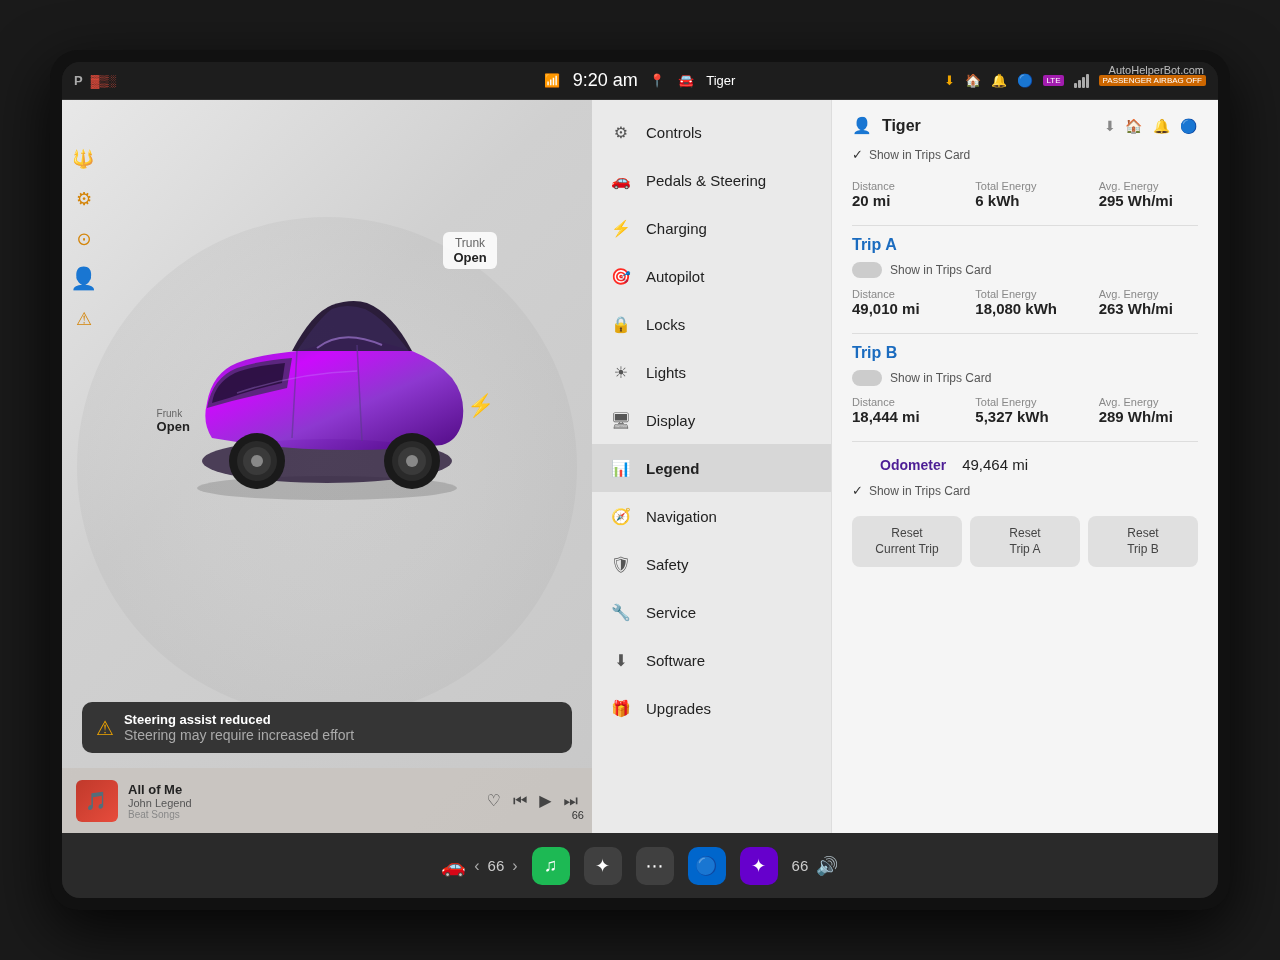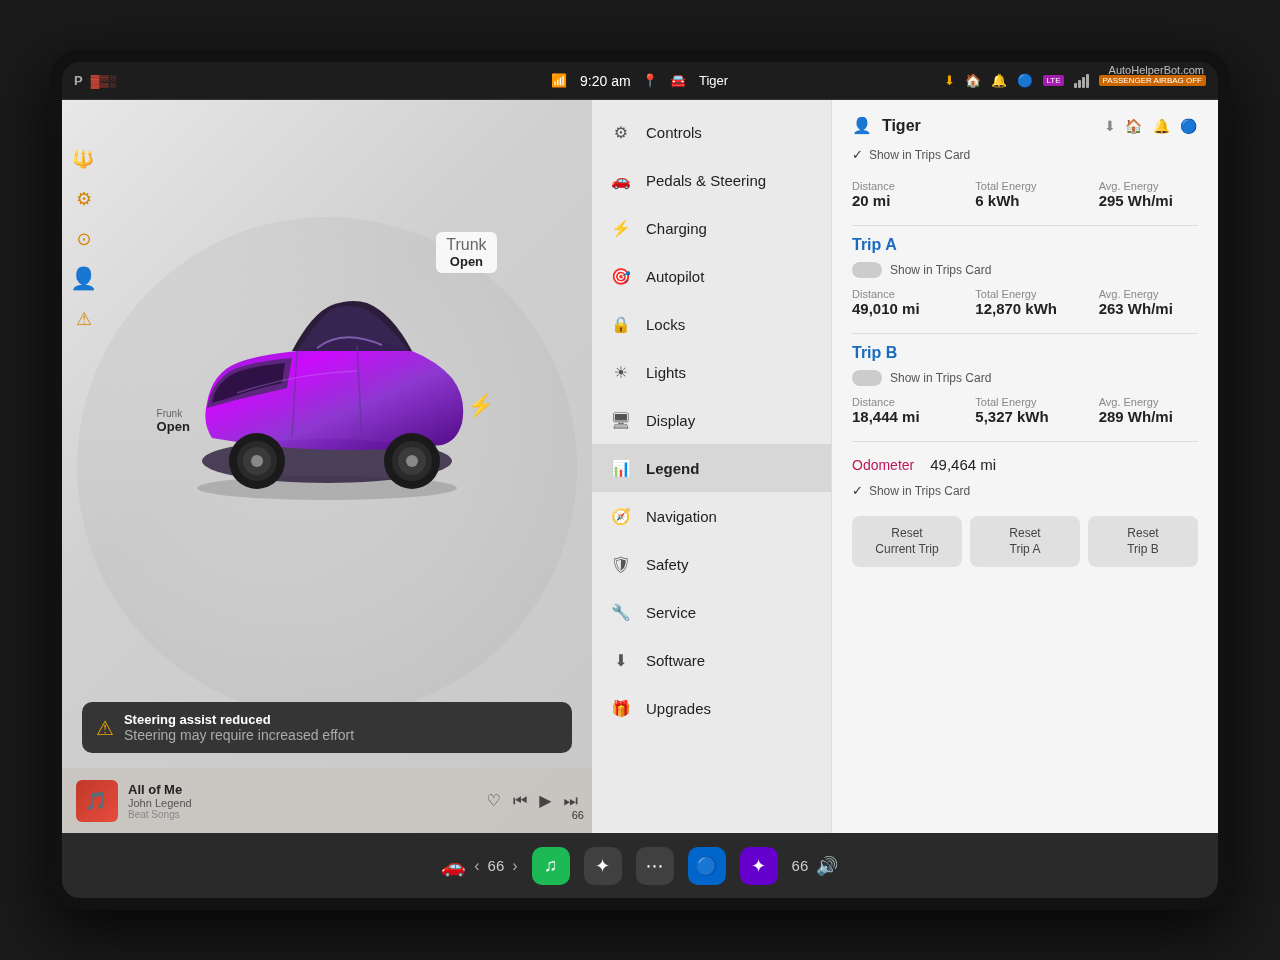--- a/index.html
+++ b/index.html
@@ -52,21 +52,21 @@
     .status-center {
       position: absolute;
       left: 50%;
       transform: translateX(-50%);
       display: flex;
       align-items: center;
       gap: 12px;
     }
     .status-time {
       color: #fff;
-      font-size: 14px;
+      font-size: 18px;
       font-weight: 500;
     }
     .status-right {
       display: flex;
       align-items: center;
       gap: 10px;
       z-index: 1;
     }
     .status-right-name {
       color: #fff;
@@ -124,21 +124,21 @@
       top: 18%;
       right: 18%;
       background: rgba(255,255,255,0.85);
       border-radius: 6px;
       padding: 4px 10px;
       font-size: 12px;
       color: #333;
       text-align: center;
     }
     .trunk-label .label-title {
-      font-size: 16px;
+      font-size: 12px;
       color: #666;
     }
     .trunk-label .label-value {
       font-size: 13px;
       font-weight: 600;
       color: #222;
     }
     .frunk-label {
       position: absolute;
       top: 42%;
@@ -398,22 +398,23 @@
       color: #555;
     }
     .odometer-row {
       display: flex;
       align-items: baseline;
       gap: 16px;
       margin: 14px 0 6px;
     }
     .odometer-label {
       font-size: 14px;
-      color: #be185d;
-      font-weight: 400;
+      color: #4c1d95;
+      font-weight: 700;
+      margin-left: 28px;
     }
     .odometer-value {
       font-size: 15px;
       font-weight: 400;
       color: #222;
     }
     .reset-buttons {
       display: grid;
       grid-template-columns: 1fr 1fr 1fr;
       gap: 8px;
@@ -697,21 +698,21 @@
           <div class="toggle-switch"></div>
           <span class="toggle-label">Show in Trips Card</span>
         </div>
         <div class="stats-row">
           <div class="stat-item">
             <div class="stat-label">Distance</div>
             <div class="stat-value">49,010 mi</div>
           </div>
           <div class="stat-item">
             <div class="stat-label">Total Energy</div>
-            <div class="stat-value">12,870 kWh</div>
+            <div class="stat-value">18,080 kWh</div>
           </div>
           <div class="stat-item">
             <div class="stat-label">Avg. Energy</div>
             <div class="stat-value">263 Wh/mi</div>
           </div>
         </div>
 
         <div class="divider"></div>
 
         <div class="trip-header">Trip B</div>

